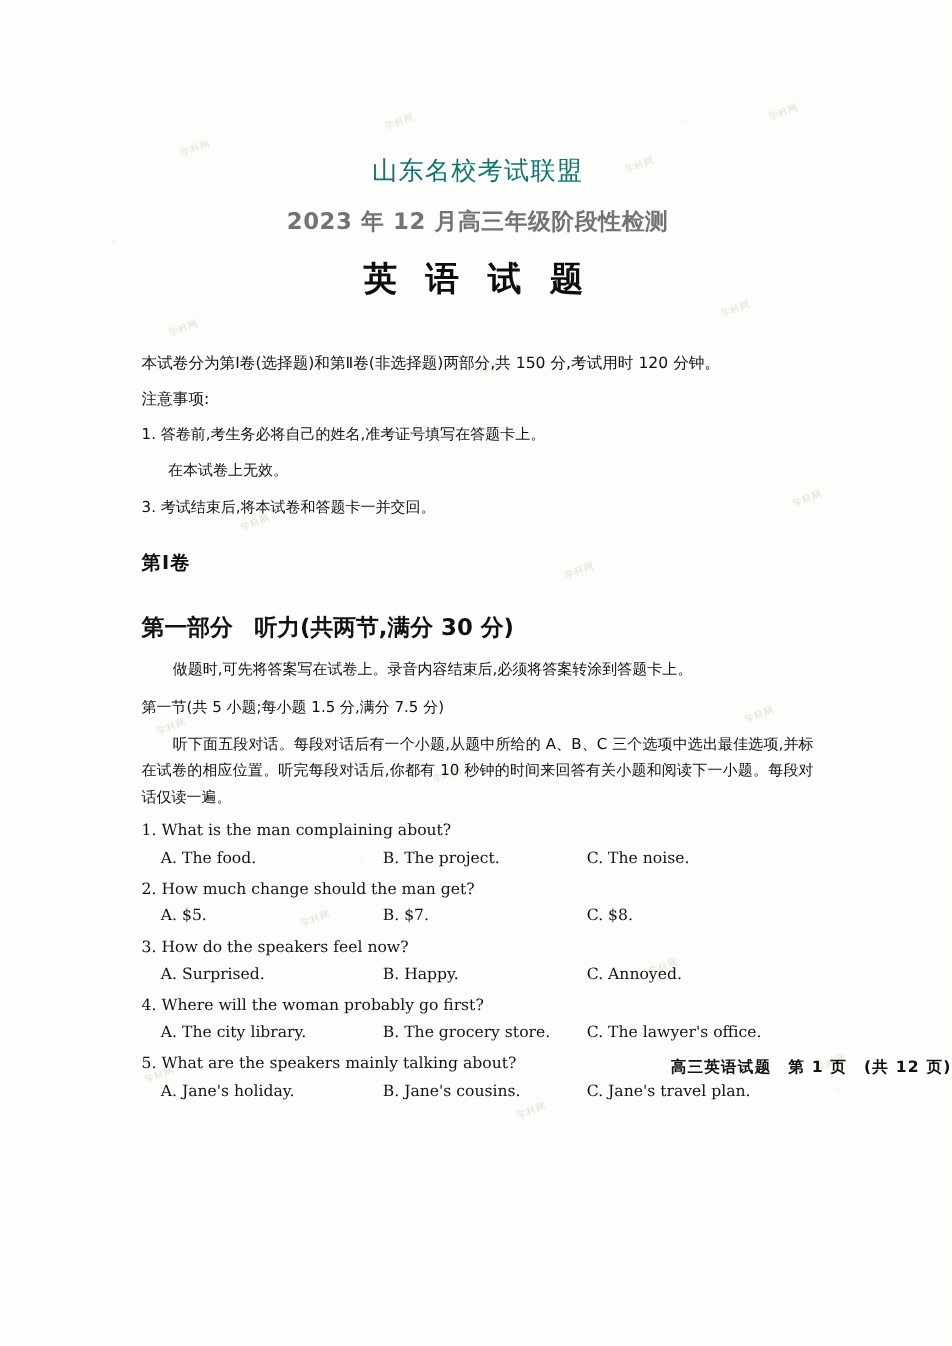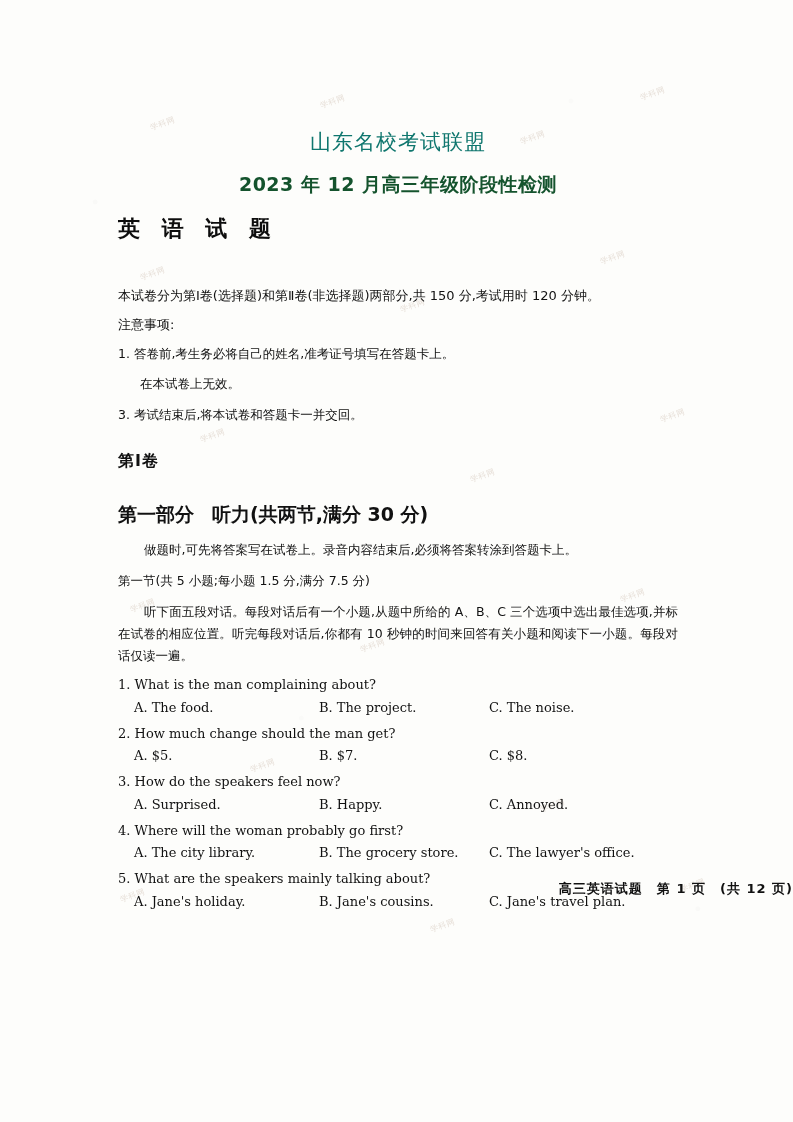--- a/index.html
+++ b/index.html
@@ -65,27 +65,27 @@
     margin-top: 70px;
     color: #0f766e;
   }
   .title-exam {
     text-align: center;
     font-family: "DejaVu Sans", sans-serif;
     font-weight: bold;
     font-size: 19px;
     margin-top: 16px;
     letter-spacing: .5px;
-    color: #14532d;
+    color: #737373;
   }
   .title-subject {
-    text-align: left;
+    text-align: center;
     font-family: "DejaVu Serif", serif;
     font-weight: bold;
-    font-size: 22px;
+    font-size: 28px;
     margin-top: 16px;
     letter-spacing: 7px;
     color: #0d0d0d;
   }
 
   .intro {
     margin-top: 42px;
     font-size: 13px;
     line-height: 1.55;
     font-family: "DejaVu Sans", sans-serif;

